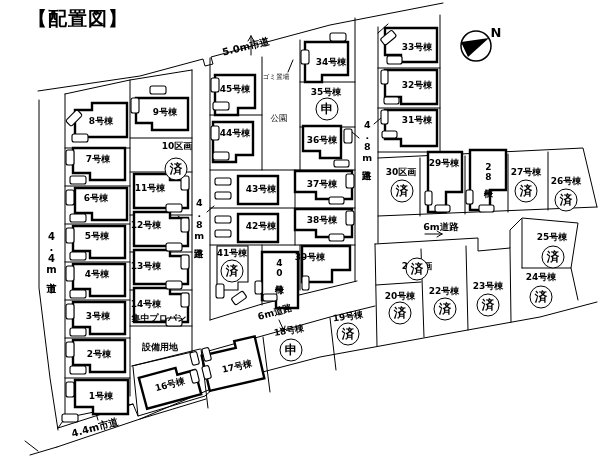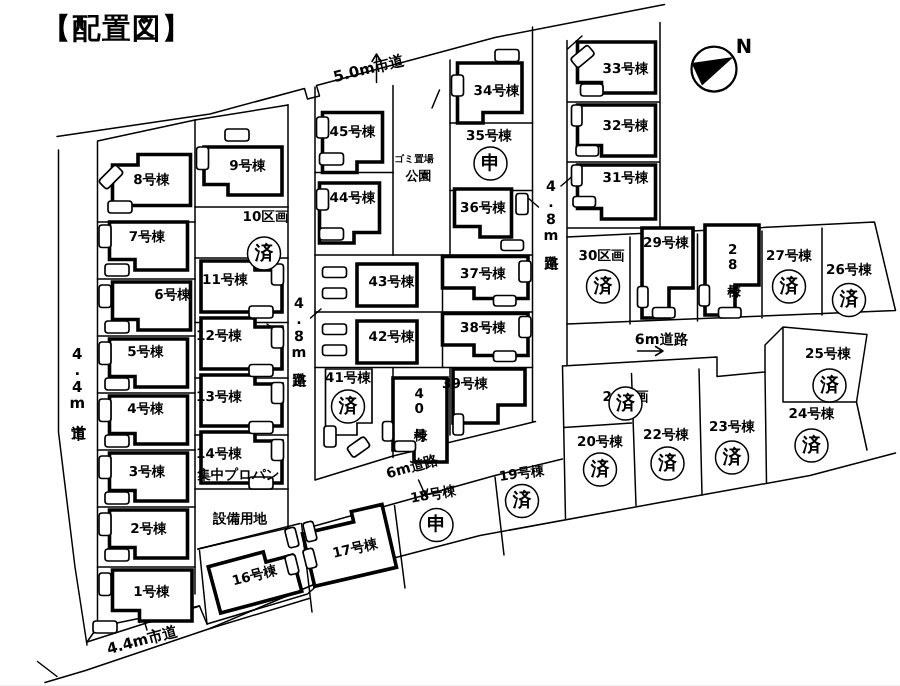--- a/index.html
+++ b/index.html
@@ -3,22 +3,22 @@
 <meta charset="utf-8">
 <style>
   html,body{margin:0;padding:0;background:#e8e8e8;}
   .plan{position:relative;width:600px;height:457px;background:#fff;overflow:hidden;
         font-family:"DejaVu Sans","Liberation Sans",sans-serif;color:#000;}
   .plan svg{position:absolute;left:0;top:0;}
   .lbl{position:absolute;font-weight:bold;font-size:9px;line-height:1;white-space:nowrap;
        transform:translate(-50%,-50%);}
   .rd{font-size:9.5px;}
   .big{font-size:10px;}
-  .sm{font-size:6.5px;font-weight:bold;margin-top:29px;}
-  .md{font-size:8.5px;font-weight:bold;}
+  .sm{font-size:6.5px;font-weight:normal;}
+  .md{font-size:8.5px;font-weight:normal;}
   .vert{writing-mode:vertical-rl;text-orientation:upright;line-height:1;letter-spacing:0px;}
   .st{position:absolute;width:21px;height:21px;border:1.6px solid #000;border-radius:50%;
       background:#fff;display:flex;align-items:center;justify-content:center;
       font-size:12.5px;font-weight:bold;transform:translate(-50%,-50%);}
   .title{position:absolute;left:28px;top:6px;font-size:19px;font-weight:bold;letter-spacing:1px;}
   .north{position:absolute;left:496px;top:32px;font-size:13px;font-weight:bold;transform:translate(-50%,-50%);}
 </style>
 </head>
 <body>
 
@@ -187,21 +187,21 @@
 <div class="lbl sm" style="left:276px;top:77px">ゴミ置場</div>
 <div class="lbl md" style="left:279px;top:118px">公園</div>
 <div class="lbl" style="left:159px;top:318px">集中プロパン</div>
 <div class="lbl" style="left:160px;top:347px">設備用地</div>
 
 <div class="lbl" style="left:101px;top:396px">1号棟</div>
 <div class="lbl" style="left:99px;top:354px">2号棟</div>
 <div class="lbl" style="left:98px;top:316px">3号棟</div>
 <div class="lbl" style="left:97px;top:274px">4号棟</div>
 <div class="lbl" style="left:97px;top:236px">5号棟</div>
-<div class="lbl" style="left:115px;top:198px">6号棟</div>
+<div class="lbl" style="left:96px;top:198px">6号棟</div>
 <div class="lbl" style="left:98px;top:159px">7号棟</div>
 <div class="lbl" style="left:101px;top:121px">8号棟</div>
 <div class="lbl" style="left:165px;top:112px">9号棟</div>
 <div class="lbl" style="left:177px;top:146px">10区画</div>
 <div class="lbl" style="left:150px;top:188px">11号棟</div>
 <div class="lbl" style="left:146px;top:225px">12号棟</div>
 <div class="lbl" style="left:146px;top:266px">13号棟</div>
 <div class="lbl" style="left:146px;top:304px">14号棟</div>
 <div class="lbl" style="left:170px;top:385px;transform:translate(-50%,-50%) rotate(-15deg)">16号棟</div>
 <div class="lbl" style="left:237px;top:367px;transform:translate(-50%,-50%) rotate(-13deg)">17号棟</div>

